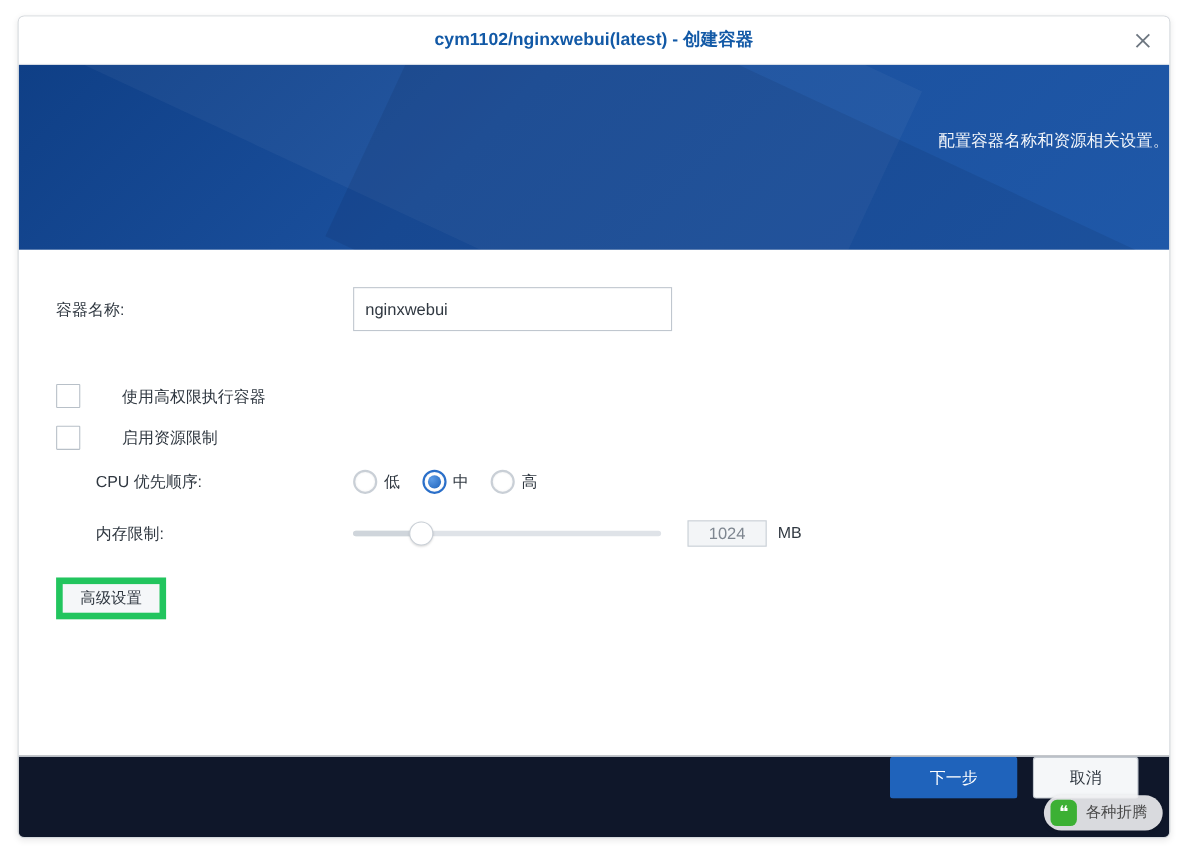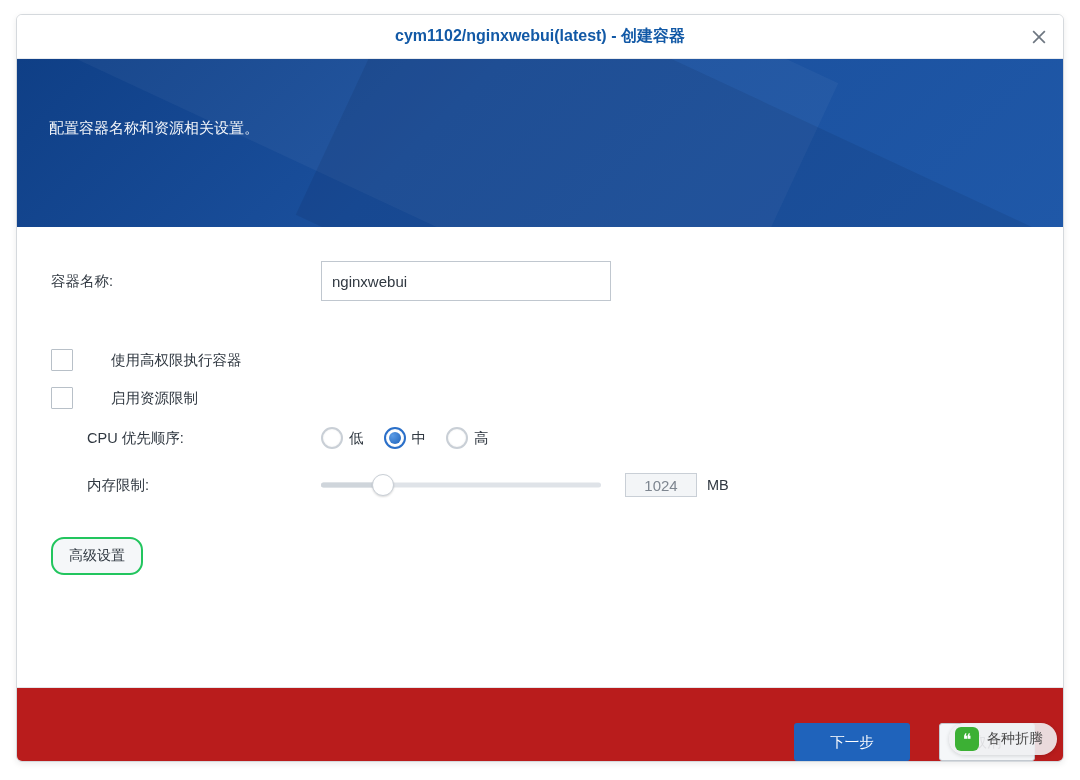--- a/index.html
+++ b/index.html
@@ -41,21 +41,21 @@
     color: #fff;
     padding: 48px 0 0 32px;
   }
   .hero::before, .hero::after {
     content: ""; position: absolute; background: rgba(255,255,255,0.05);
     transform: rotate(25deg);
   }
   .hero::before { width: 900px; height: 300px; left: -100px; top: -180px; background: rgba(255,255,255,0.04); }
   .hero::after { width: 900px; height: 300px; left: 300px; top: 60px; background: rgba(0,0,30,0.08); }
   .hero h1 { font-size: 26px; font-weight: 600; letter-spacing: 1px; position: relative; z-index: 2; }
-  .hero p  { font-size: 15px; margin-top: 12px; position: relative; z-index: 2; opacity: 0.95; }
+  .hero p  { font-size: 15px; margin-top: 12px; position: relative; z-index: 2; opacity: 0.95; text-align: right; }
 
   .body {
     flex: 1 1 auto;
     padding: 34px 34px 0 34px;
     color: #303841;
     font-size: 14.5px;
     position: relative;
   }
 
   .row { display: flex; align-items: center; margin-bottom: 26px; }
@@ -111,35 +111,35 @@
   }
   .numbox {
     width: 72px; height: 24px; margin-left: 24px;
     border: 1px solid #c9cfd6; background: #f3f5f7;
     display: flex; align-items: center; justify-content: center;
     color: #7e8690; font-size: 15px;
   }
   .unit { margin-left: 10px; color: #303841; }
 
   .adv-btn {
-    margin-top: 40px;
+    margin-top: 28px;
     display: inline-flex; align-items: center; justify-content: center;
     height: 38px; padding: 0 16px;
-    border: 2px solid #22c55e; background: #f5f7f9;
+    border: 6px solid #22c55e; background: #f5f7f9;
     color: #303841; font-size: 14px;
-    border-radius: 13px; cursor: pointer;
+    border-radius: 0; cursor: pointer;
   }
 
   .footer {
     height: 74px;
     border-top: 1px solid #e3e6ea;
-    display: flex; align-items: flex-end; justify-content: flex-end;
+    display: flex; align-items: flex-start; justify-content: flex-end;
     padding: 0 28px;
-    gap: 29px;
-    background: #b91c1c;
+    gap: 14px;
+    background: #0f172a;
   }
   .btn {
     height: 38px; min-width: 116px;
     display: inline-flex; align-items: center; justify-content: center;
     padding: 0 22px; font-size: 14.5px;
     border-radius: 3px; cursor: pointer;
     border: 1px solid transparent;
   }
   .btn-primary { background: #1f63bb; color: #fff; }
   .btn-default { background: #f5f7f9; color: #303841; border-color: #c3c9d0; min-width: 96px; }

